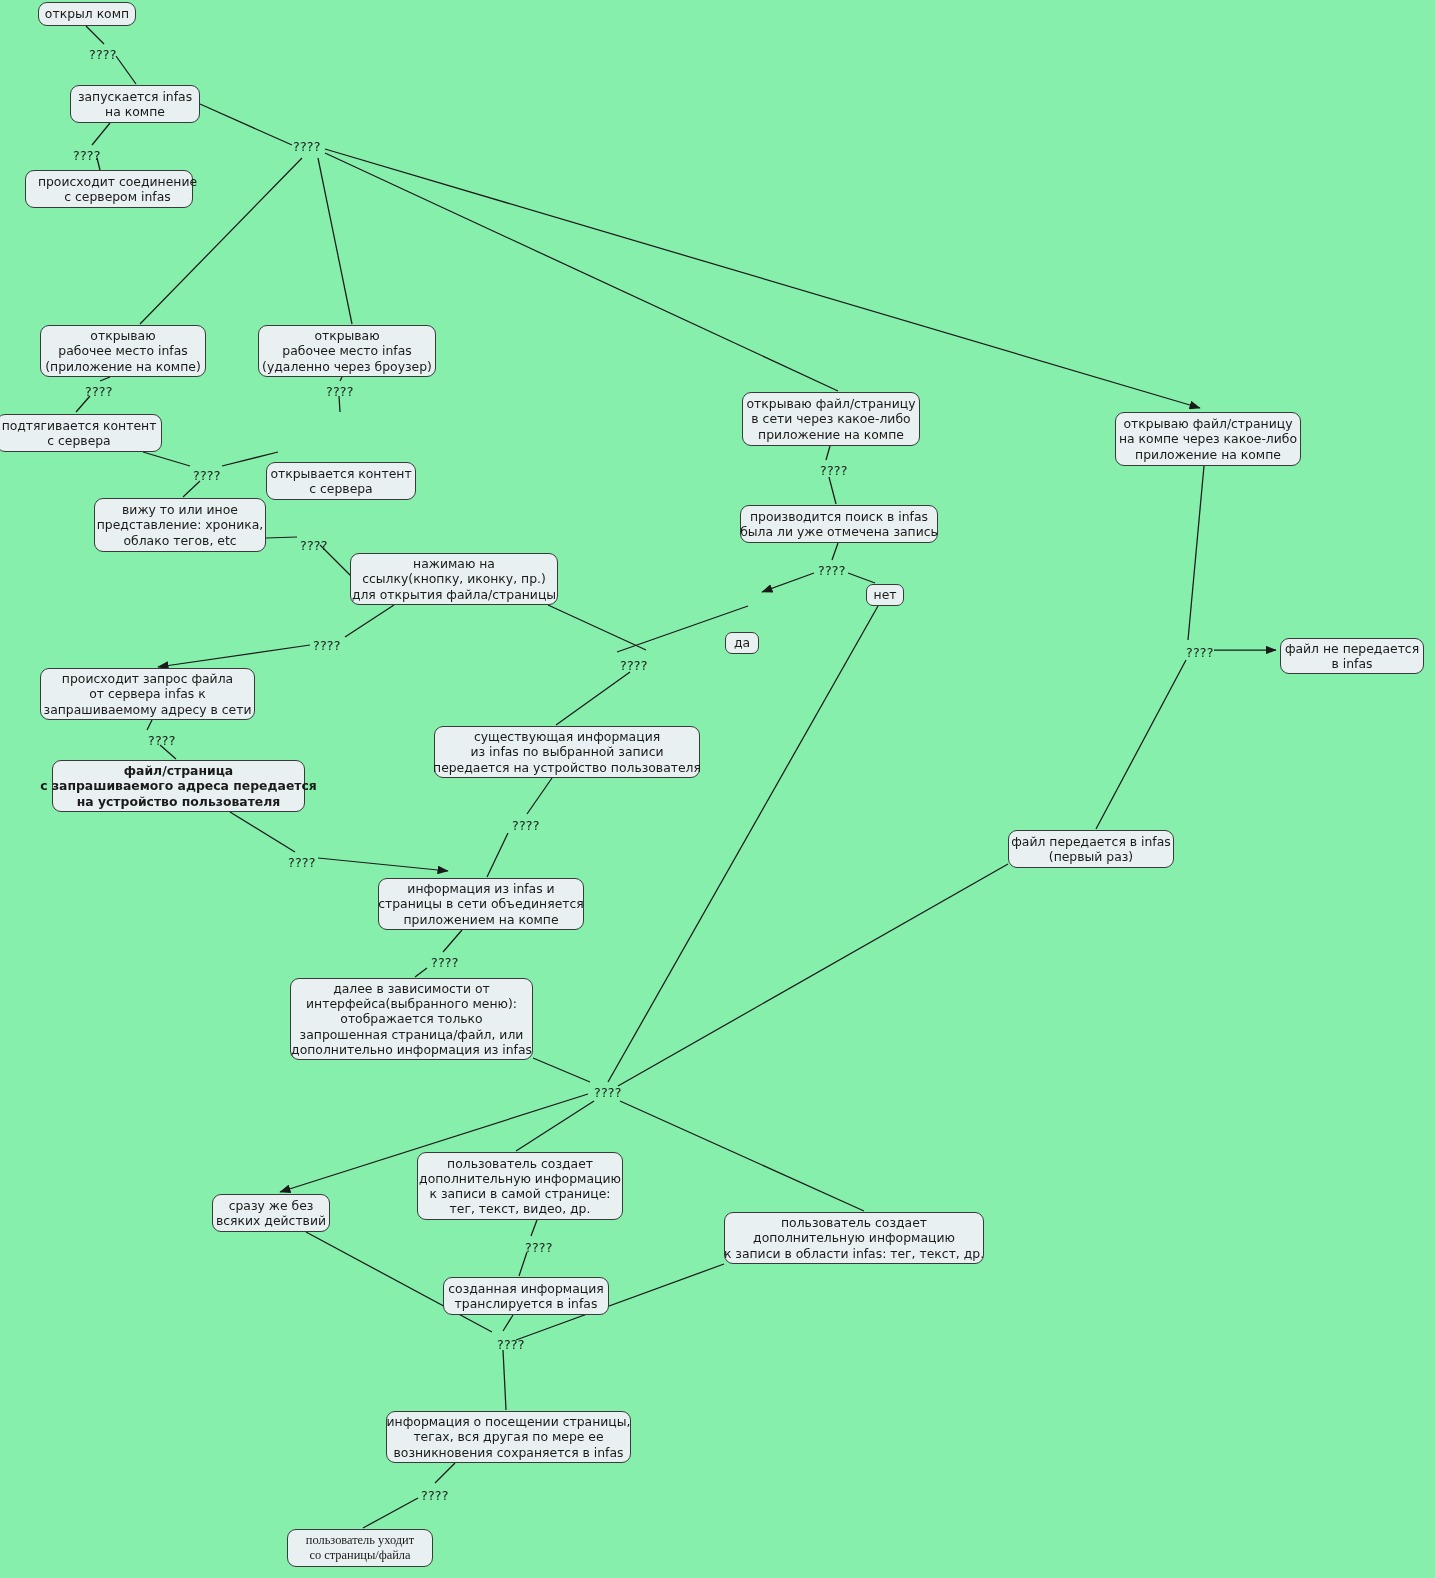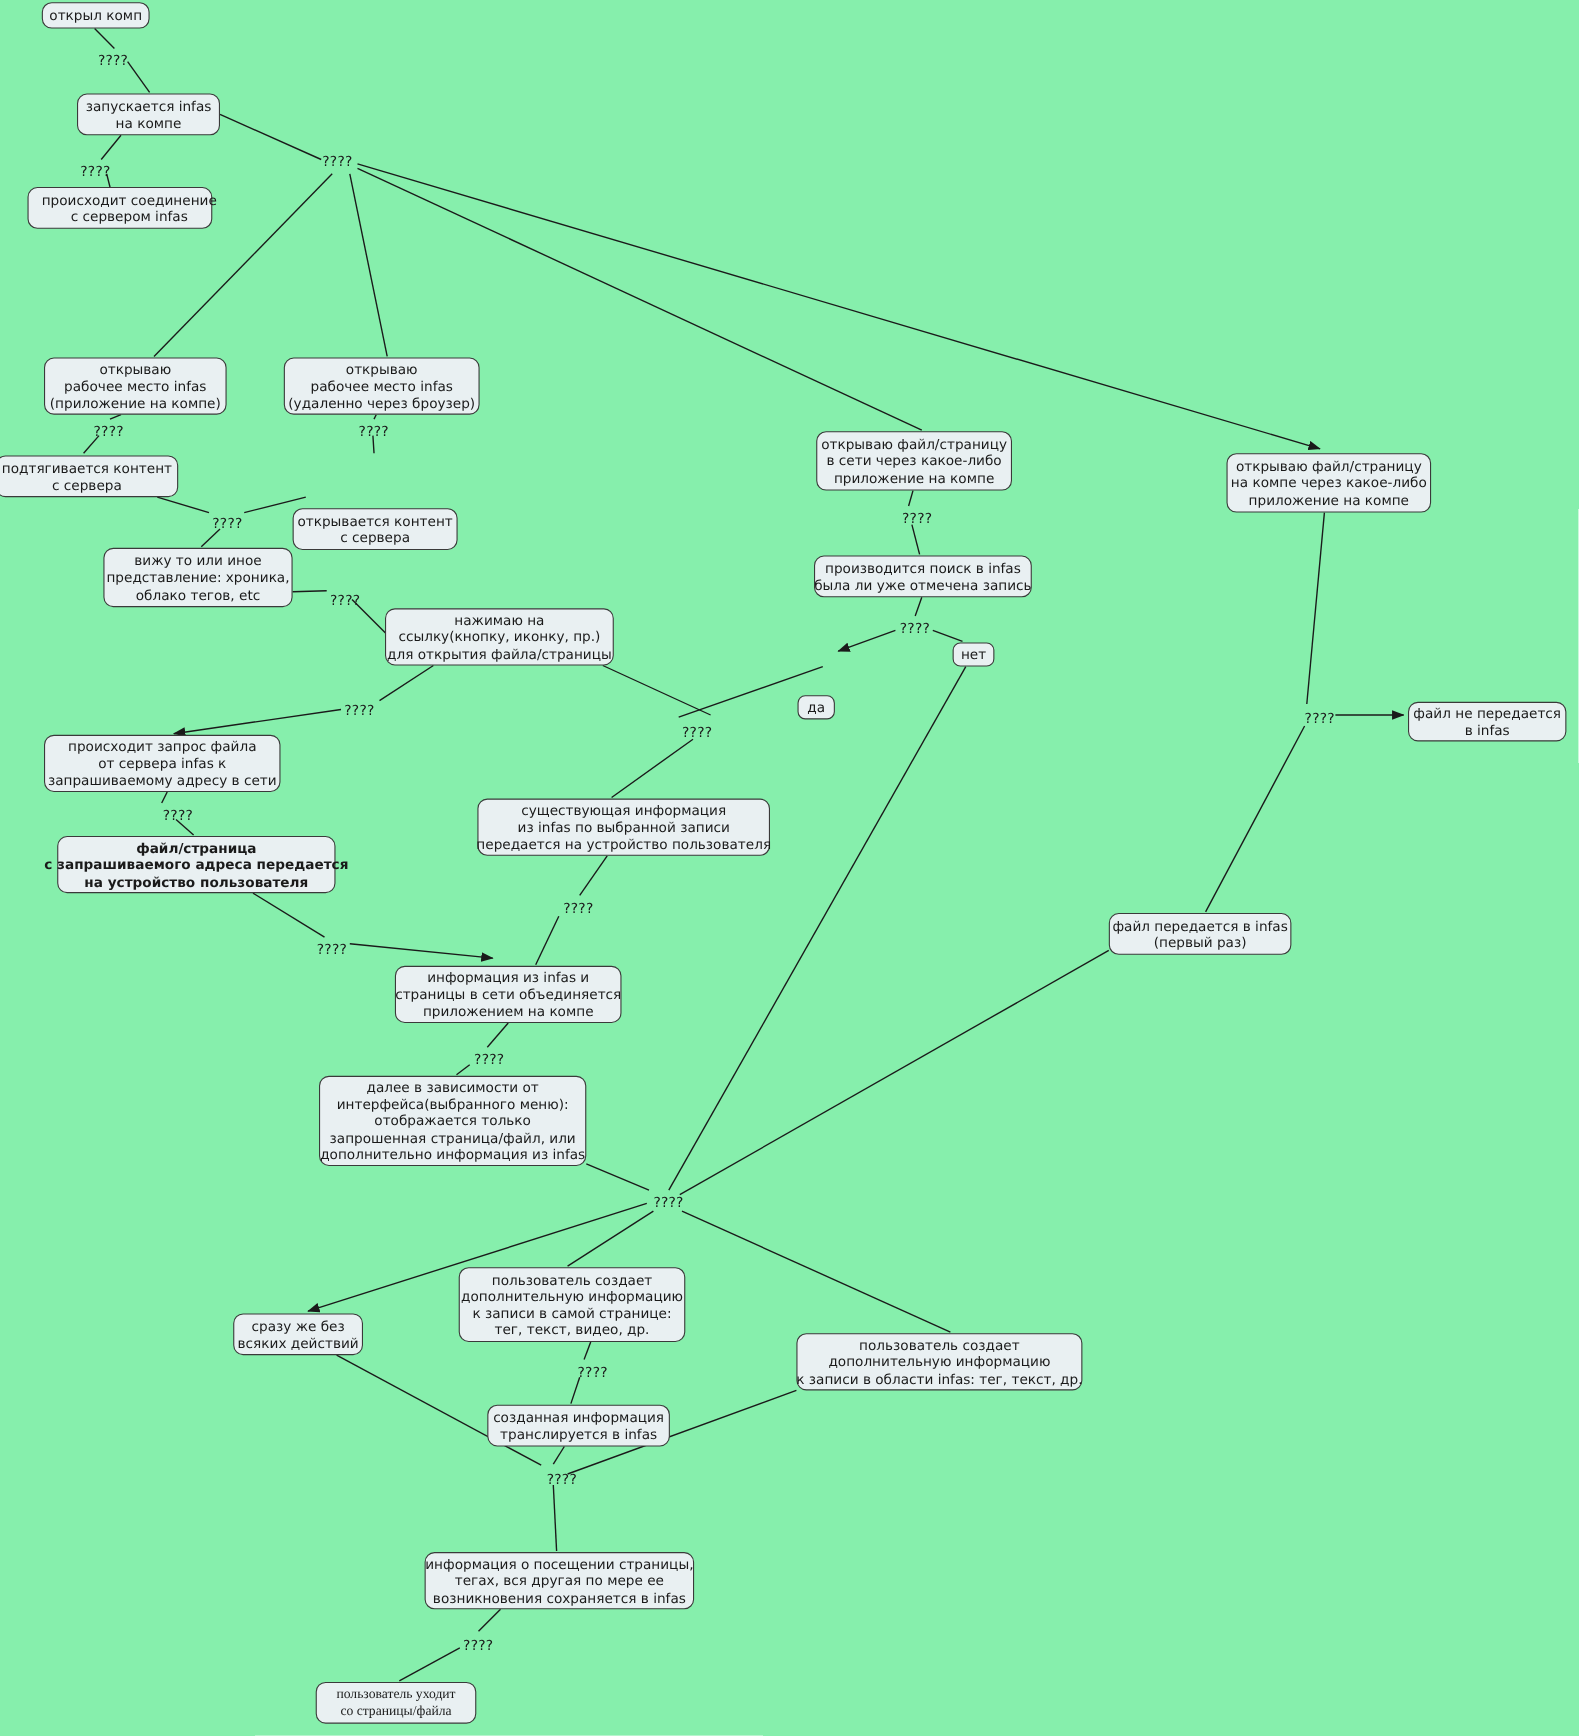--- a/index.html
+++ b/index.html
@@ -155,21 +155,21 @@
 от сервера infas к
 запрашиваемому адресу в сети</div>
       <div class="node" style="left: 434px; top: 726px; width: 266px; height: 52px;">существующая информация
 из infas по выбранной записи
 передается на устройство пользователя</div>
       <div class="node" style="left: 52px; top: 760px; width: 253px; height: 52px; font-weight: bold;">файл/страница
 с запрашиваемого адреса передается
 на устройство пользователя</div>
       <div class="node" style="left: 1008px; top: 830px; width: 166px; height: 38px;">файл передается в infas
 (первый раз)</div>
-      <div class="node" style="left: 359px; top: 878px; width: 206px; height: 52px;">информация из infas и
+      <div class="node" style="left: 378px; top: 878px; width: 206px; height: 52px;">информация из infas и
 страницы в сети объединяется
 приложением на компе</div>
       <div class="node" style="left: 290px; top: 978px; width: 243px; height: 82px;">далее в зависимости от
 интерфейса(выбранного меню):
 отображается только
 запрошенная страница/файл, или
 дополнительно информация из infas</div>
       <div class="node" style="left: 212px; top: 1194px; width: 118px; height: 38px;">сразу же без
 всяких действий</div>
       <div class="node" style="left: 417px; top: 1152px; width: 206px; height: 68px;">пользователь создает

